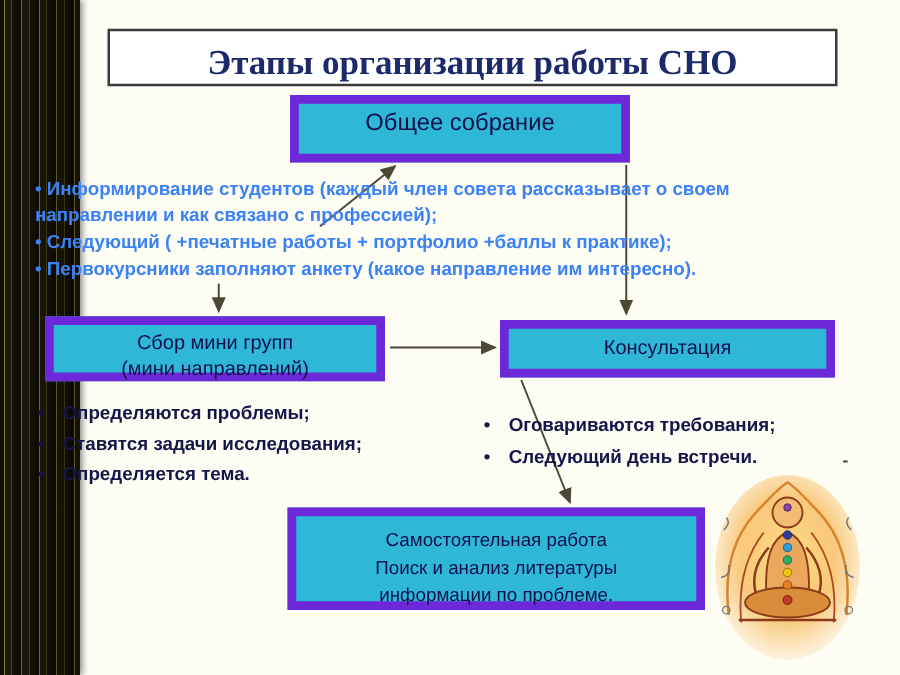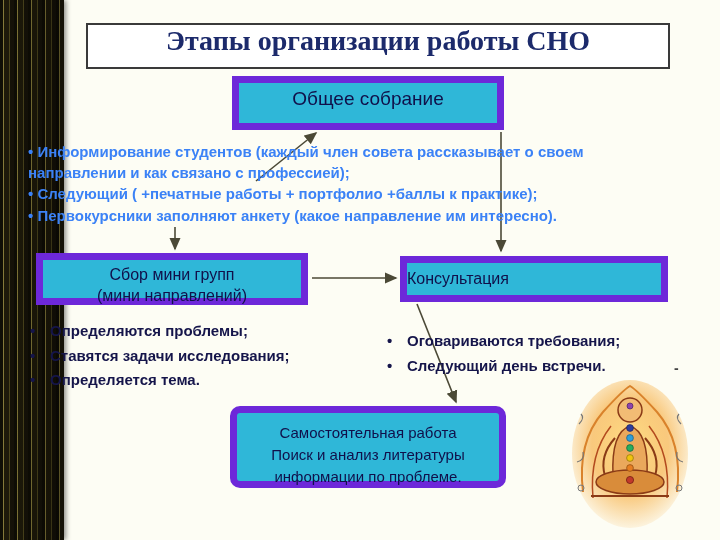--- a/index.html
+++ b/index.html
@@ -17,34 +17,34 @@
         #121006 0px, #121006 3px,
         #8a7f3a 3px, #b3a44e 4px,
         #241f0c 4px, #241f0c 9px,
         #5c5422 9px, #5c5422 10px,
         #1a160a 10px, #1a160a 14px);
     box-shadow: 2px 0 5px rgba(0,0,0,.45);
   }
   .title-box {
     position:absolute; left:86px; top:23px; width:580px; height:42px;
     background:#ffffff; border:2px solid #3a3a3a;
-    display:flex; align-items:flex-start; justify-content:center;
+    display:flex; align-items:flex-end; justify-content:center;
     font-family:"Liberation Serif", serif; font-weight:bold; font-size:28px;
     color:#1c2a6b;
   }
   .cyanbox {
     position:absolute; background:#2fb7d8; border:7px solid #6d28d9;
     color:#10104a; font-weight:normal; text-align:center;
     box-sizing:border-box;
   }
   .box-general { left:232px; top:76px; width:272px; height:54px; font-size:19px; padding-top:5px; }
   .box-minigroups { left:36px; top:253px; width:272px; height:52px; font-size:16px; padding-top:5px; line-height:1.3; }
   .box-consult { left:400px; top:256px; width:268px; height:46px; font-size:16px;
-                 display:flex; align-items:center; }
-  .box-independent { left:230px; top:406px; width:276px; height:82px; font-size:15px; padding-top:9px; line-height:1.45;border-radius:10px; }
+                 display:flex; align-items:center; justify-content:center; }
+  .box-independent { left:230px; top:406px; width:334px; height:82px; font-size:15px; padding-top:9px; line-height:1.45; }
 
   ul { margin:0; padding:0; }
   li { list-style:none; }
 
   .info-block {
     position:absolute; left:28px; top:142px; width:650px;
     font-size:15px; font-weight:bold; color:#3b82f6; line-height:1.38;
   }
   .info-block li::before { content:"• "; }
   .info-block li { margin-bottom:1px; }

